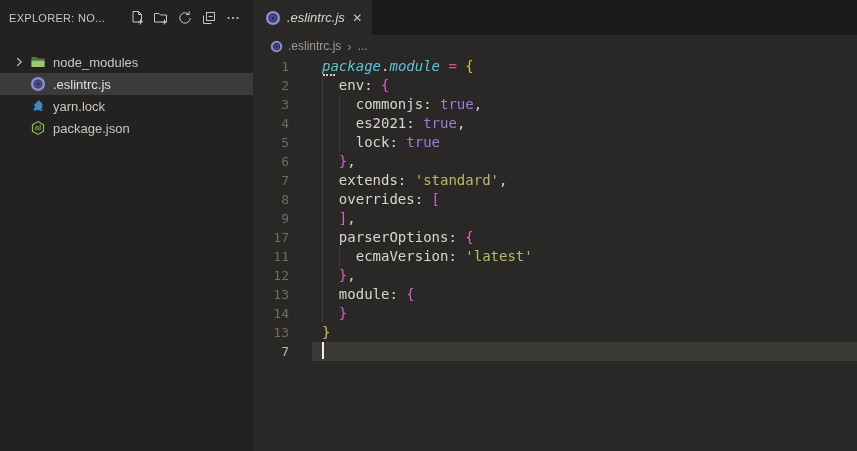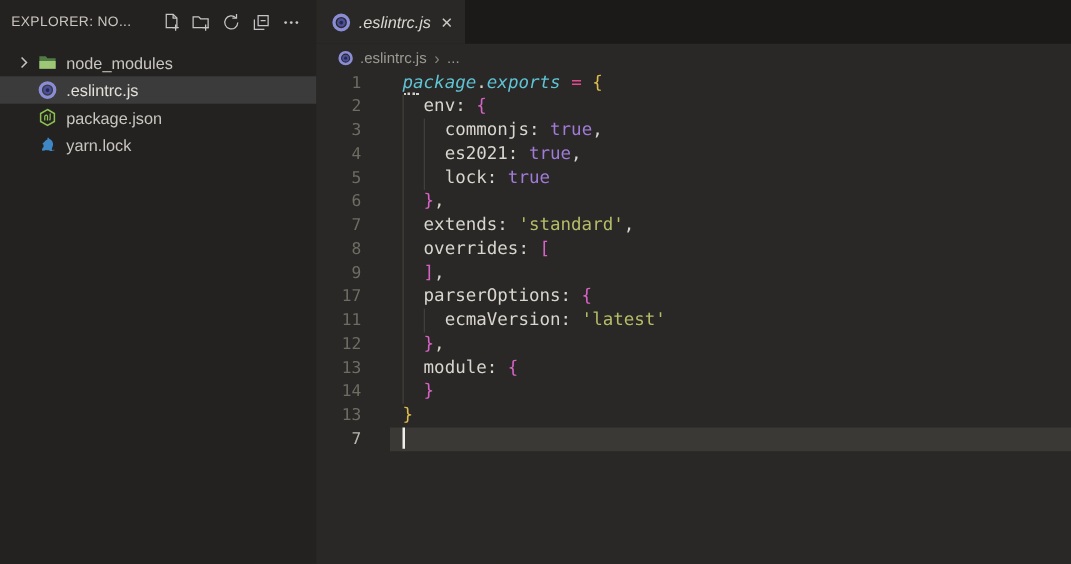--- a/index.html
+++ b/index.html
@@ -7,21 +7,21 @@
        font-family:"Liberation Sans", sans-serif;}
   .app{display:flex;width:857px;height:451px}
 
   
   .sidebar{width:253px;flex:none;background:var(--sidebar-bg);display:flex;flex-direction:column}
   .sb-header{height:35px;display:flex;align-items:center;padding:0 10px 0 9px}
   .sb-title{font-size:11px;color:var(--text-ui);letter-spacing:.3px;white-space:nowrap}
   .sb-actions{margin-left:auto;display:flex;gap:4px}
   .icon-btn{width:20px;height:20px;display:flex;align-items:center;justify-content:center;
             border-radius:4px;cursor:pointer}
-  .tree{margin-top:4px}
+  .tree{margin-top:16px}
   .trow{height:22px;display:flex;align-items:center;font-size:13px;color:var(--text-ui);cursor:pointer}
   .trow.selected{background:var(--sidebar-selected-bg);color:#e2dfd9}
   .twisty{width:16px;height:16px;margin-left:11px;flex:none;display:flex;align-items:center;justify-content:center}
   .tree-icon{width:16px;height:16px;flex:none;display:flex;align-items:center;justify-content:center}
   .trow.file .tree-icon{margin-left:30px}
   .trow.folder .tree-icon{margin-left:3px}
   .tlabel{margin-left:7px;white-space:nowrap}
 
   
   .editor{flex:1;display:flex;flex-direction:column;min-width:0}
@@ -125,33 +125,33 @@
               <circle cx="8" cy="8" r="5.8" fill="none" stroke="#8a8dd6" stroke-width="2.6"></circle>
               <circle cx="8" cy="8" r="3.4" fill="#4b4e9b"></circle>
               <circle cx="8" cy="8" r="1.5" fill="#262850"></circle>
             </svg>
           </span>
           <span class="tlabel">.eslintrc.js</span>
         </div>
         <div class="trow file">
           <span class="tree-icon">
             <svg width="16" height="16" viewBox="0 0 16 16">
+              <path fill="#3f86c4" d="M12.9 12.3c-.9.2-1.4-.3-1.4-1 0-.6.2-1.2.5-1.9.4-.8.6-1.7.4-2.7-.3-1.9-1.6-3.1-2.9-3.5-.2-.5-.5-.9-.8-1.1-.2-.1-.5 0-.6.2-.2.4-.2.8-.1 1.2-.9.2-1.6.8-2.1 1.5-.4.6-.9 1-1.5 1.4-.3.2-.4.5-.3.8.1.3.4.5.8.5-.2.6-.2 1.3 0 1.9-.7.6-1.2 1.4-1.3 2.2 0 .4.2.7.5.8.9.2 1.8-.1 2.5-.6.9.3 1.9.3 2.8.1.1.4.5.7 1.1.7 1.2.1 2.4-.1 2.8-.5.3-.2.2-.7-.4-1z"></path>
+            </svg>
+          </span>
+          <span class="tlabel">yarn.lock</span>
+        </div>
+        <div class="trow file">
+          <span class="tree-icon">
+            <svg width="16" height="16" viewBox="0 0 16 16">
               <path d="M8 1.6l5.5 3.2v6.4L8 14.4 2.5 11.2V4.8z" fill="none" stroke="#8cc152" stroke-width="1.2"></path>
               <path d="M5.8 10.3V6.9c1.1-1.2 2.2-1.1 2.2.4v3m2.3-5.5c-.7 1.9.5 3.5-.6 5.5" fill="none" stroke="#8cc152" stroke-width="1"></path>
             </svg>
           </span>
           <span class="tlabel">package.json</span>
-        </div>
-        <div class="trow file">
-          <span class="tree-icon">
-            <svg width="16" height="16" viewBox="0 0 16 16">
-              <path fill="#3f86c4" d="M12.9 12.3c-.9.2-1.4-.3-1.4-1 0-.6.2-1.2.5-1.9.4-.8.6-1.7.4-2.7-.3-1.9-1.6-3.1-2.9-3.5-.2-.5-.5-.9-.8-1.1-.2-.1-.5 0-.6.2-.2.4-.2.8-.1 1.2-.9.2-1.6.8-2.1 1.5-.4.6-.9 1-1.5 1.4-.3.2-.4.5-.3.8.1.3.4.5.8.5-.2.6-.2 1.3 0 1.9-.7.6-1.2 1.4-1.3 2.2 0 .4.2.7.5.8.9.2 1.8-.1 2.5-.6.9.3 1.9.3 2.8.1.1.4.5.7 1.1.7 1.2.1 2.4-.1 2.8-.5.3-.2.2-.7-.4-1z"></path>
-            </svg>
-          </span>
-          <span class="tlabel">yarn.lock</span>
         </div>
       </div>
   </aside>
 
   <main class="editor">
     <div class="tabs">
       <div class="tab">
         <span class="tree-icon">
             <svg width="16" height="16" viewBox="0 0 16 16">
               <circle cx="8" cy="8" r="5.8" fill="none" stroke="#8a8dd6" stroke-width="2.6"></circle>
@@ -177,21 +177,21 @@
       <span class="bc-sep">›</span>
       <span class="bc-item">...</span>
     </div>
     <div class="codewrap">
       <div class="guide" id="guide-l0"></div>
       <div class="guide" id="guide-l2a"></div>
       <div class="guide" id="guide-l2b"></div>
       <div id="code-lines">
           <div class="line">
             <span class="gutter">1</span>
-            <span class="lbody"><span class="c-cyan hint">package</span><span class="c-def">.</span><span class="c-cyan">exports</span><span class="c-def"> </span><span class="c-pink">=</span><span class="c-def"> </span><span class="c-gold">{</span></span>
+            <span class="lbody"><span class="c-cyan hint">package</span><span class="c-def">.</span><span class="c-cyan">module</span><span class="c-def"> </span><span class="c-pink">=</span><span class="c-def"> </span><span class="c-gold">{</span></span>
           </div>
           <div class="line">
             <span class="gutter">2</span>
             <span class="lbody"><span class="c-def">  env: </span><span class="c-orchid">{</span></span>
           </div>
           <div class="line">
             <span class="gutter">3</span>
             <span class="lbody"><span class="c-def">    commonjs: </span><span class="c-purple">true</span><span class="c-def">,</span></span>
           </div>
           <div class="line">

